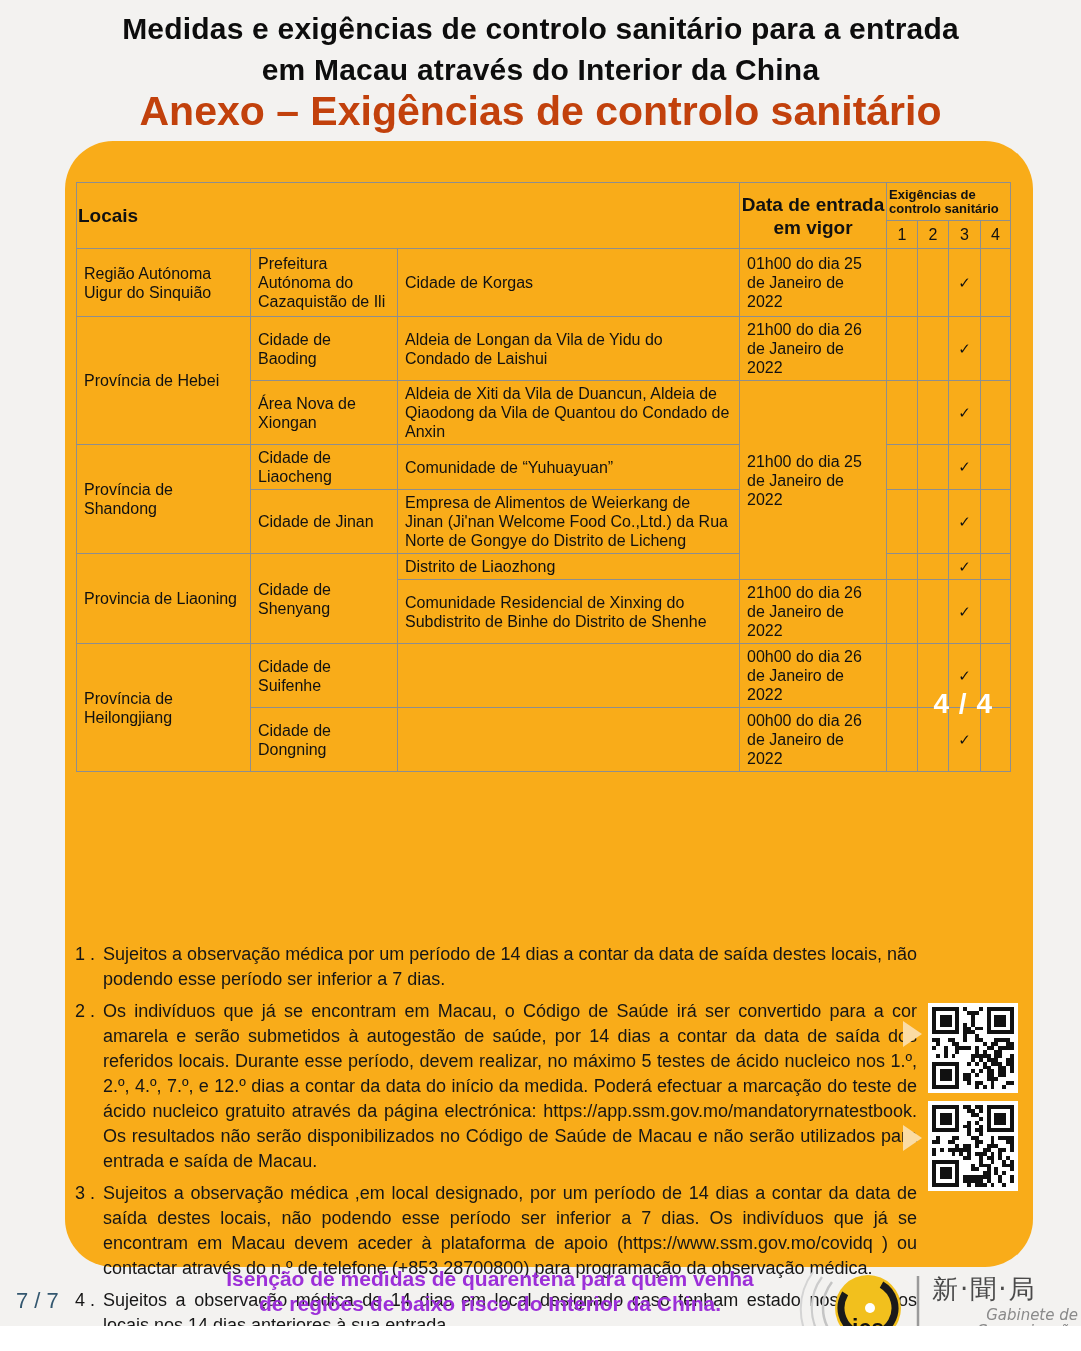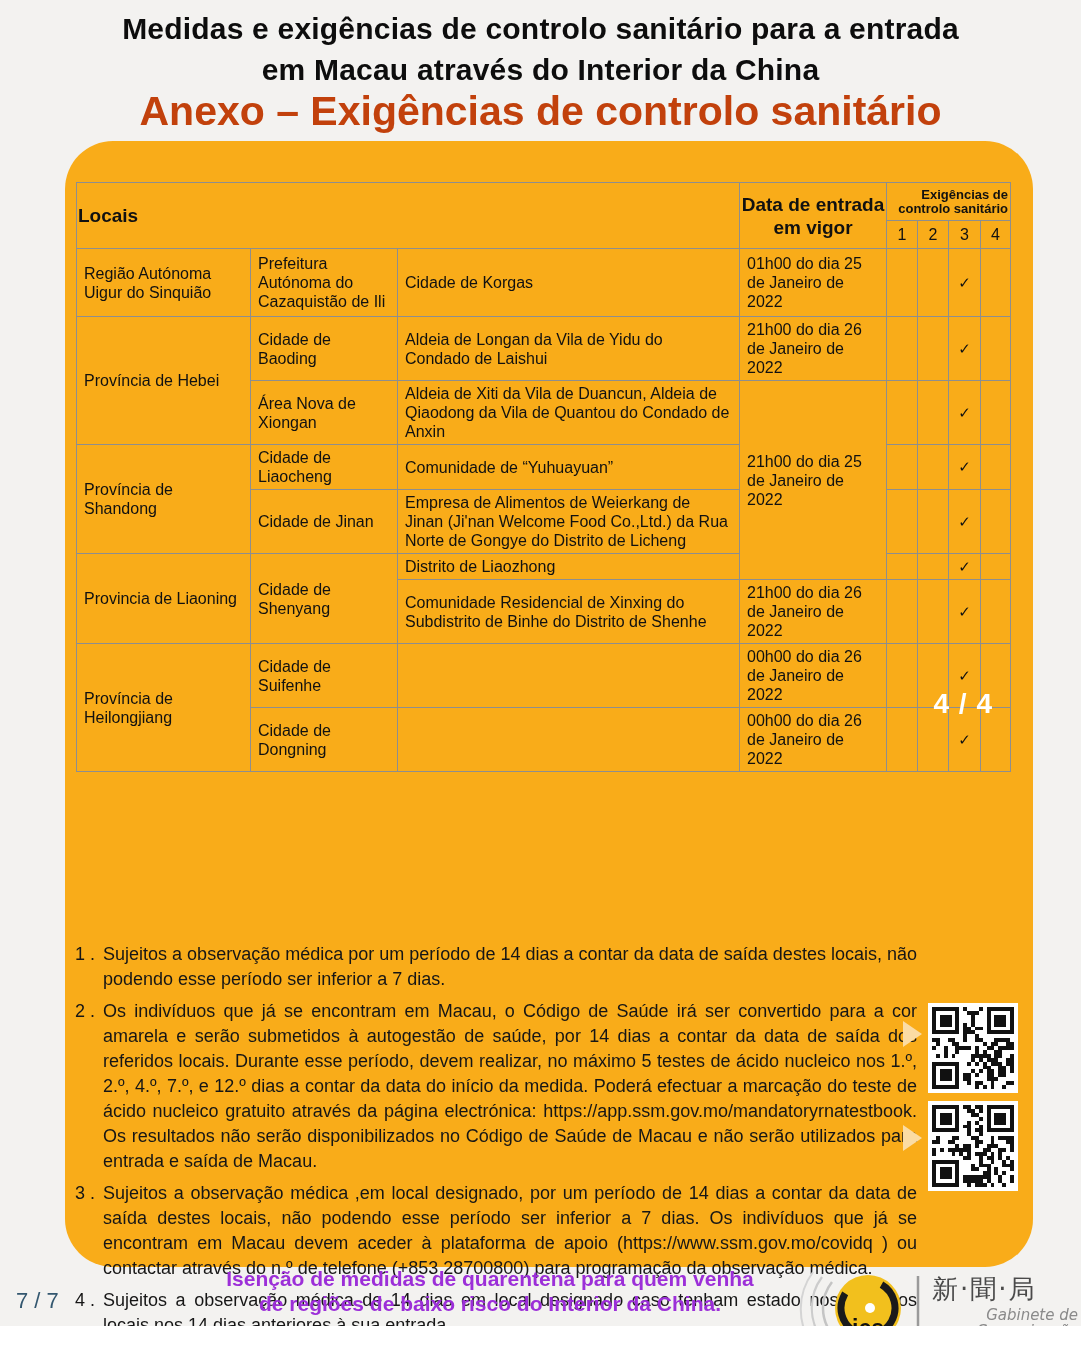--- a/index.html
+++ b/index.html
@@ -24,21 +24,21 @@
   table.reqtable {
     position:absolute; left:11px; top:41px; width:934px;
     border-collapse:collapse; table-layout:fixed;
   }
   .reqtable th, .reqtable td {
     border:1px solid #8E8E8E; vertical-align:middle;
     overflow:hidden; word-wrap:break-word;
   }
   th.th-locais { font-size:19px; font-weight:bold; text-align:left; }
   th.th-date   { font-size:19px; font-weight:bold; text-align:center; line-height:23px; }
-  th.th-req    { font-size:13px; font-weight:bold; text-align:right; line-height:14px; height:33px; padding:2px; }
+  th.th-req    { font-size:13px; font-weight:bold; text-align:left; line-height:14px; height:33px; padding:2px; }
   th.th-num    { font-size:16px; font-weight:normal; text-align:center; height:25px; }
   td.c-region, td.c-city, td.c-place, td.c-date {
     text-align:left; padding:3px 7px; font-size:16px; line-height:19px;
   }
   td.c-chk { text-align:center; font-size:15px; padding:0; }
   tr.hr0 { height:68px; } tr.hr1 { height:44px; } tr.hr2 { height:64px; }
   tr.hr3 { height:44px; } tr.hr4 { height:63px; } tr.hr5 { height:23px; }
   tr.hr6 { height:45px; } tr.hr7 { height:46px; } tr.hr8 { height:44px; }
 
   .panel-page {

